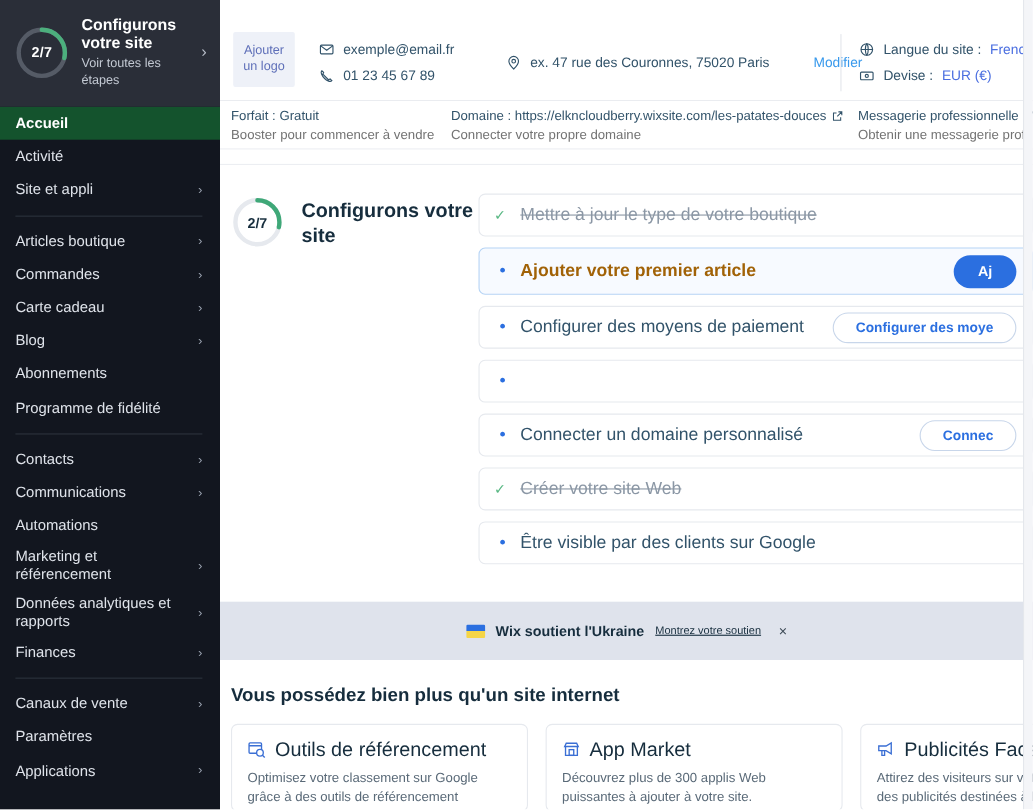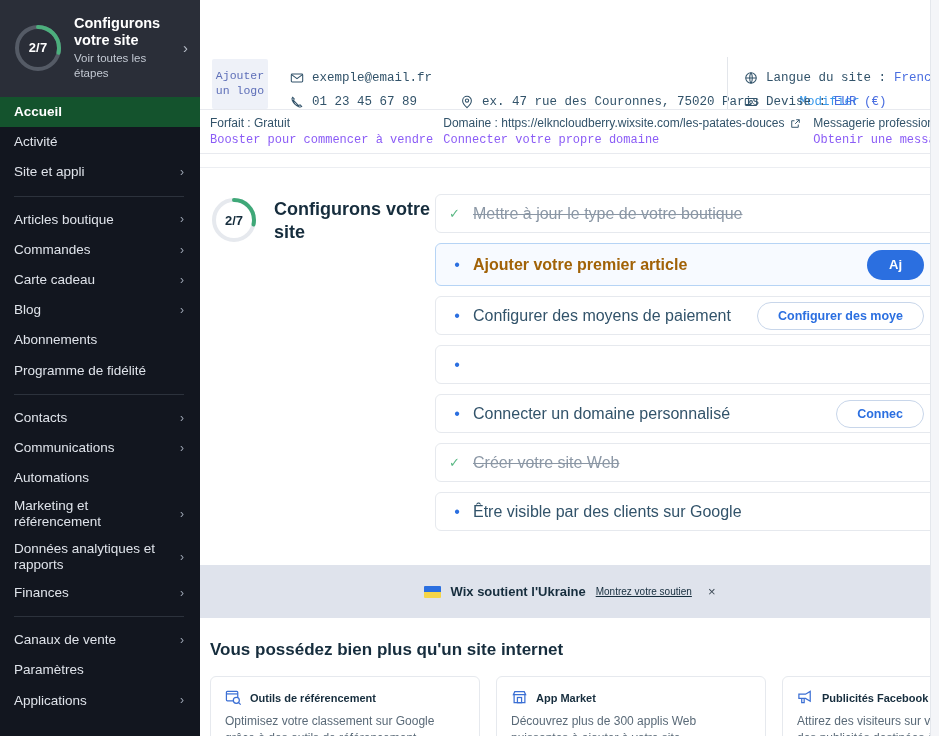--- a/index.html
+++ b/index.html
@@ -63,25 +63,24 @@
   }
 
   
   .main {
     flex: 1; height: 736px; background: #ffffff;
     overflow: hidden; position: relative;
   }
 
   
   .topbar {
-    display: flex; align-items: flex-end;
-    padding: 10px 0 0 0; height: 110px;
+    display: flex; align-items: center;
+    padding: 10px 0 0 0; height: 92px;
     background: #ffffff;
     border-bottom: 1px solid #e8eaef;
-    font-family: Liberation Mono, monospace;
   }
   .logo-box {
     margin: 6px 0 0 12px;
     width: 56px; height: 50px; flex: 0 0 56px;
     background: #eef1f8; color: #5e6fb8;
     font-size: 11.5px; line-height: 1.3;
     display: flex; flex-direction: column; align-items: center; justify-content: center;
     text-align: center; cursor: pointer; border-radius: 2px;
   }
   .contact-col {
@@ -116,21 +115,21 @@
   .statusbar {
     display: flex; height: 44px; align-items: flex-start;
     padding-top: 5px; background: #ffffff;
     border-bottom: 1px solid #e8eaef;
   }
   .status-cell { padding-left: 10px; font-size: 12px; line-height: 1.45; white-space: nowrap; }
   .status-cell.c1 { flex: 0 0 200px; }
   .status-cell.c2 { flex: 0 0 370px; }
   .status-cell.c3 { flex: 1 1 auto; overflow: hidden; }
   .status-top { color: #32536a; display: flex; align-items: center; gap: 5px; }
-  .status-link { color: #8b5cf6; cursor: pointer; font-family: Liberation Mono, monospace; }
+  .status-link { color: #737373; cursor: pointer; }
   .ext-ic { width: 11px; height: 11px; display: inline-block; }
 
   .spacer-strip { height: 14px; background: #ffffff; border-bottom: 1px solid #eceef2; }
 
   
   .setup-panel { display: flex; padding: 26px 0 0 0; background: #ffffff; }
   .setup-left {
     flex: 0 0 235px; padding-left: 10px;
     display: flex; align-items: flex-start; gap: 16px;
   }
@@ -199,21 +198,21 @@
   .more-section { padding: 22px 0 0 10px; background: #ffffff; }
   .more-title { font-size: 17px; font-weight: 700; color: #162d3d; margin-bottom: 16px; }
   .cards { display: flex; gap: 16px; }
   .card {
     flex: 0 0 270px; height: 80px;
     border: 1px solid #e6e9ee; border-radius: 6px;
     padding: 12px 14px;
     background: #ffffff;
   }
   .card-head { display: flex; align-items: center; gap: 8px; margin-bottom: 7px; }
-  .card-title { font-size: 11px; font-weight: 700; color: #162d3d; white-space: nowrap; }
+  .card-title { font-size: 18px; font-weight: 400; color: #162d3d; white-space: nowrap; }
   .card-desc { font-size: 12px; line-height: 1.45; color: #5a6a78; }
   .card-ic { width: 17px; height: 17px; flex: 0 0 17px; color: #3b6fd4; display: block; }
 
   .right-edge {
     position: absolute; top: 0; right: 0; width: 9px; height: 736px;
     background: #f4f5f8; border-left: 1px solid #e4e7ec;
   }
 </style>
 </head>
 <body>

